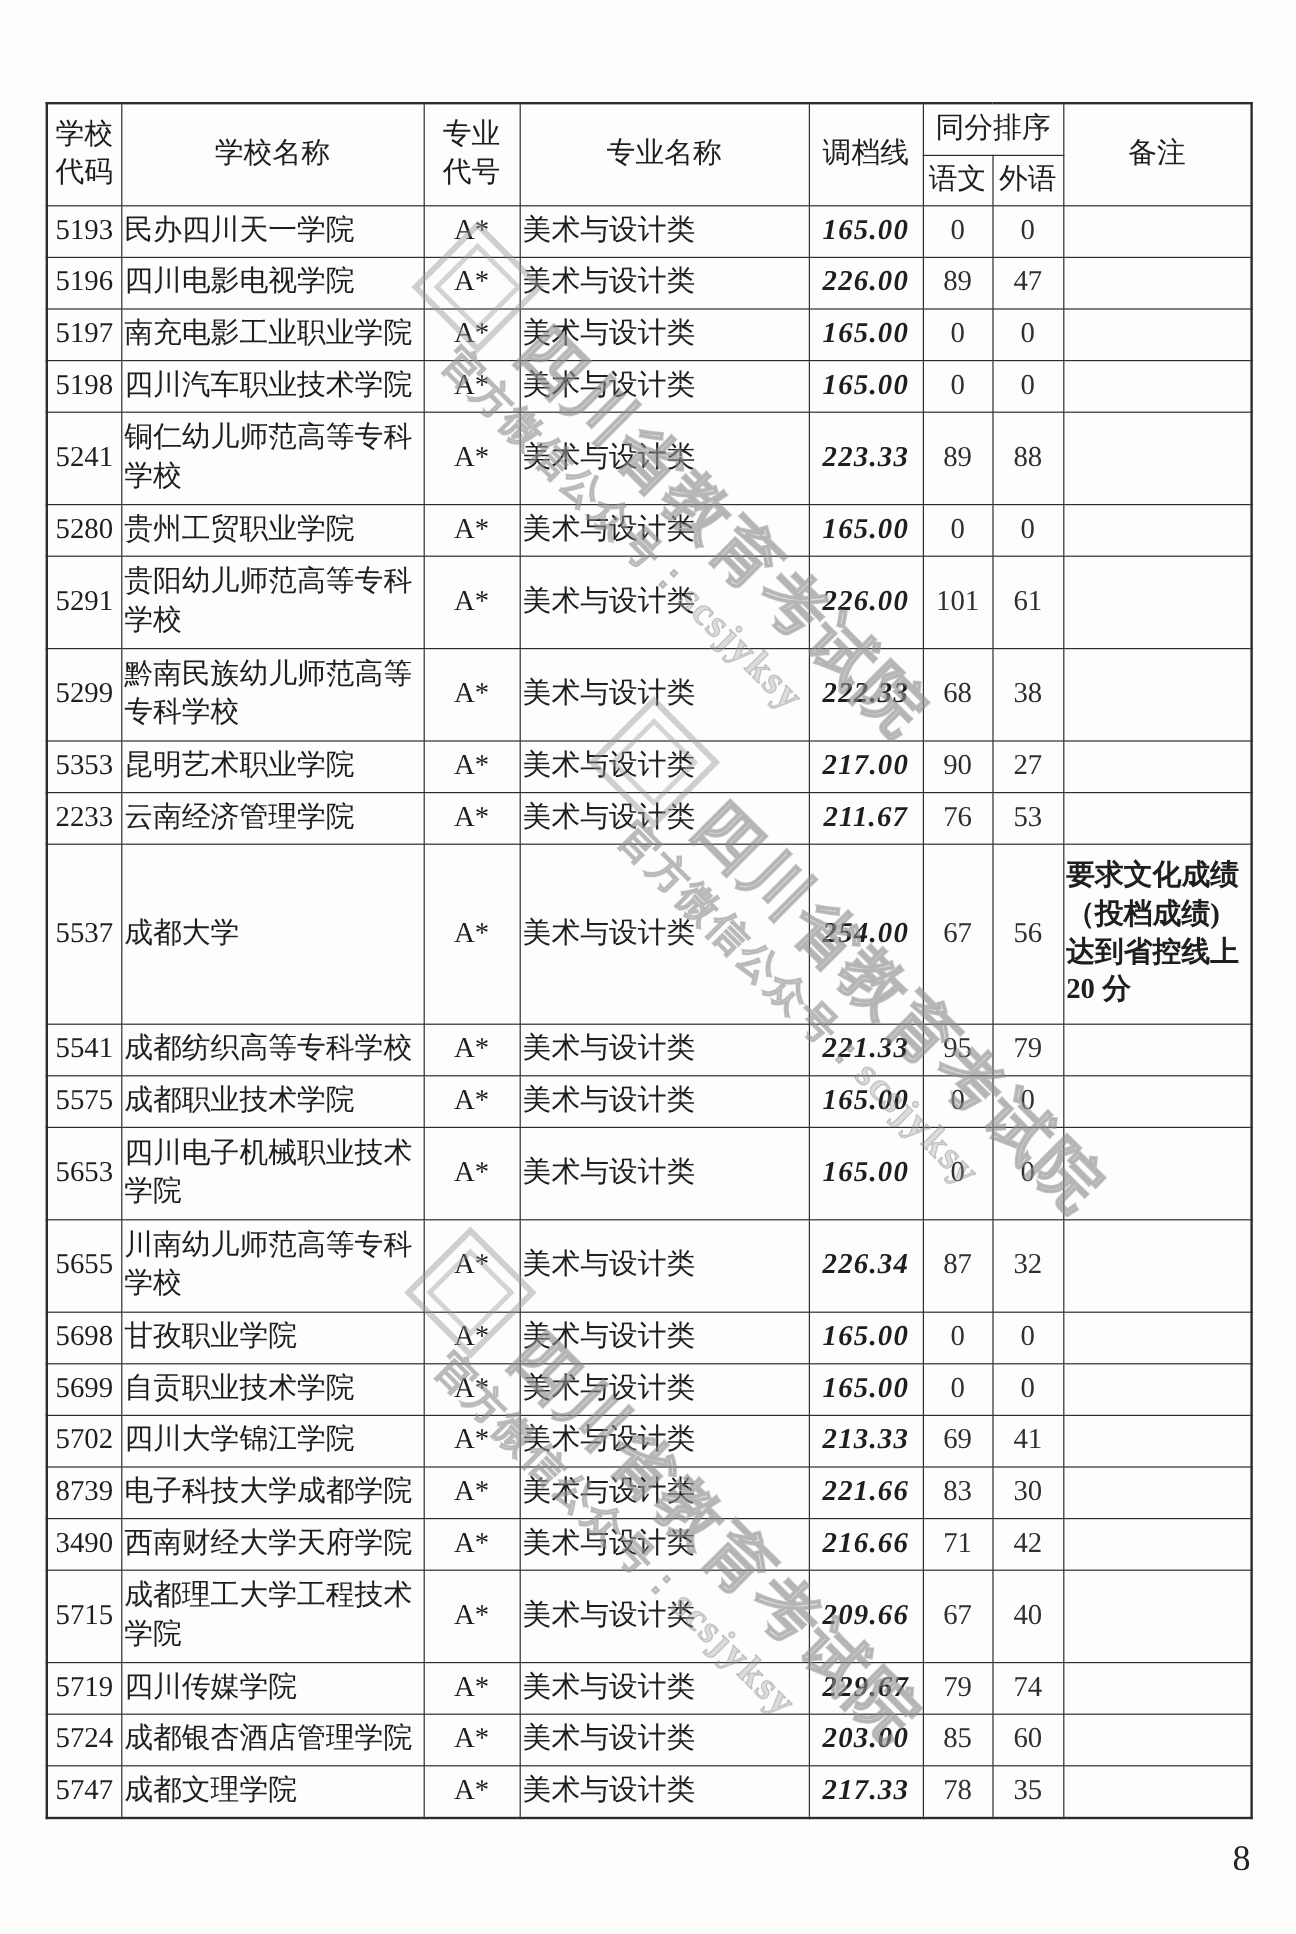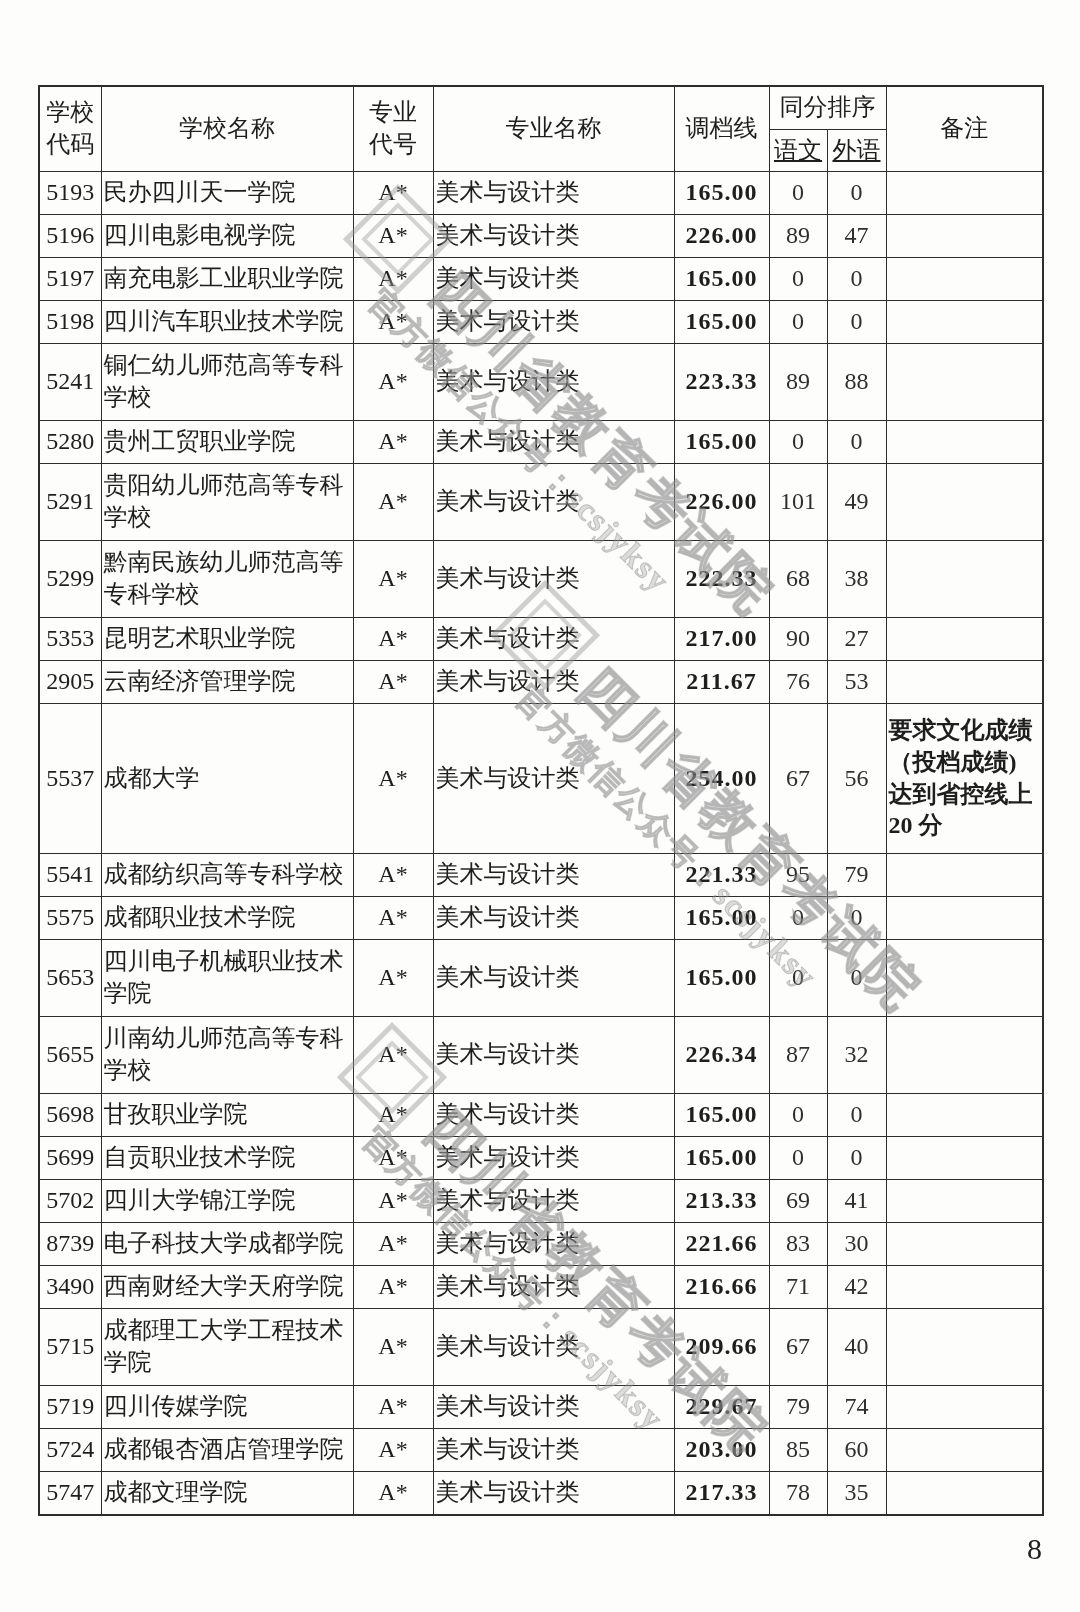--- a/index.html
+++ b/index.html
@@ -18,29 +18,29 @@
   }
   table.score th, table.score td{
     border:1px solid #2d2d2d;
     font-size:24px;line-height:1.32;
     padding:2px 2px;vertical-align:middle;
     overflow:hidden;
   }
   table.score th{font-weight:normal;text-align:center;}
   th.pre{white-space:pre-line;}
   thead tr.hr1 th{height:38px;}
-  thead tr.hr2 th{height:37px;text-decoration:underline;}
+  thead tr.hr2 th{height:37px;}
   tbody tr{height:43px;}
   tbody tr.h2{height:77px;}
   tbody tr.h4{height:150px;}
   td.c-code{text-align:center;}
   td.c-name{text-align:left;padding-left:5px;padding-right:1px;word-break:break-all;}
   td.c-mcode{text-align:center;}
   td.c-mname{text-align:left;padding-left:6px;margin-top:42px;}
-  td.c-cut{text-align:center;font-weight:bold;font-size:25px;letter-spacing:1px;}
+  td.c-cut{text-align:center;font-weight:bold;font-size:25px;letter-spacing:1px;font-style:italic;}
   td.c-num{text-align:center;color:#2f2f2f;}
   td.c-remark{text-align:left;font-size:23px;line-height:1.5;padding:3px 3px;word-break:break-all;font-weight:bold;}
 
   
   .wm{
     position:absolute;transform:rotate(45deg);transform-origin:0 0;
     z-index:3;pointer-events:none;white-space:nowrap;
   }
   .wm-line1{display:flex;align-items:center;gap:22px;}
   .wm-diamond{
@@ -188,21 +188,21 @@
         <td class="c-num">0</td>
         <td class="c-remark"></td>
       </tr>
       <tr class="h2">
         <td class="c-code">5291</td>
         <td class="c-name">贵阳幼儿师范高等专科学校</td>
         <td class="c-mcode">A*</td>
         <td class="c-mname">美术与设计类</td>
         <td class="c-cut">226.00</td>
         <td class="c-num">101</td>
-        <td class="c-num">49</td>
+        <td class="c-num">61</td>
         <td class="c-remark"></td>
       </tr>
       <tr class="h2">
         <td class="c-code">5299</td>
         <td class="c-name">黔南民族幼儿师范高等专科学校</td>
         <td class="c-mcode">A*</td>
         <td class="c-mname">美术与设计类</td>
         <td class="c-cut">222.33</td>
         <td class="c-num">68</td>
         <td class="c-num">38</td>
@@ -212,21 +212,21 @@
         <td class="c-code">5353</td>
         <td class="c-name">昆明艺术职业学院</td>
         <td class="c-mcode">A*</td>
         <td class="c-mname">美术与设计类</td>
         <td class="c-cut">217.00</td>
         <td class="c-num">90</td>
         <td class="c-num">27</td>
         <td class="c-remark"></td>
       </tr>
       <tr>
-        <td class="c-code">2905</td>
+        <td class="c-code">2233</td>
         <td class="c-name">云南经济管理学院</td>
         <td class="c-mcode">A*</td>
         <td class="c-mname">美术与设计类</td>
         <td class="c-cut">211.67</td>
         <td class="c-num">76</td>
         <td class="c-num">53</td>
         <td class="c-remark"></td>
       </tr>
       <tr class="h4">
         <td class="c-code">5537</td>

